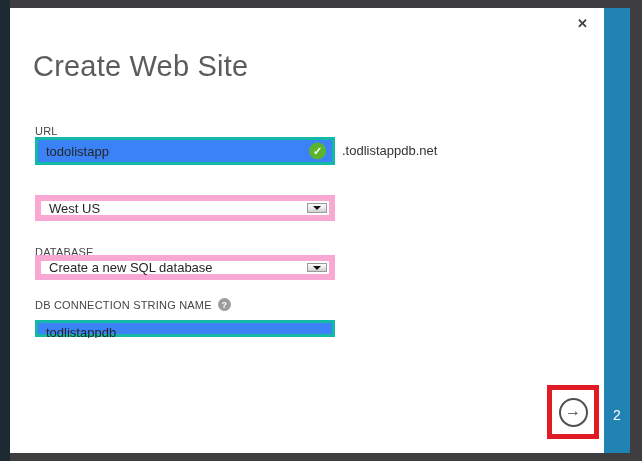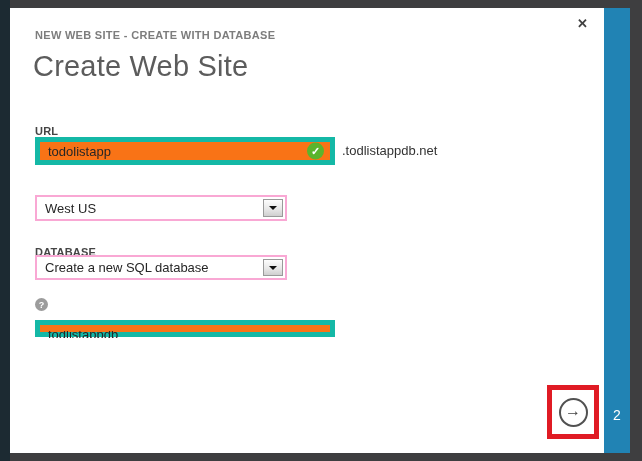--- a/index.html
+++ b/index.html
@@ -40,50 +40,50 @@
     letter-spacing: 0.2px;
     text-align: right;
   }
   .close-btn {
     position: absolute; right: 16px; top: 8px;
     font-size: 13px; font-weight: 700; color: #414141;
     cursor: pointer; line-height: 16px;
   }
   .field-label {
     position: absolute; left: 25px;
-    font-size: 11px; font-weight: 700; color: #454545;
+    font-size: 11px; font-weight: 400; color: #454545;
     letter-spacing: 0.2px;
   }
   .label-row {
     position: absolute; left: 25px;
     display: flex; align-items: center; gap: 6px;
   }
   .text-field {
     position: absolute; left: 25px; width: 300px;
-    border: 5px solid #14b8a6; background: #f97316;
+    border: 3px solid #14b8a6; background: #3b82f6;
   }
   .text-field input {
     width: 100%; height: 100%; border: none; outline: none;
     font-family: "Liberation Sans", sans-serif;
     font-size: 13px; color: #262626; padding: 0 28px 0 8px;
     background: transparent;
   }
   .valid-badge {
     position: absolute; right: 6px; top: 50%; transform: translateY(-50%);
     width: 17px; height: 17px; border-radius: 50%;
     background: #5bb42d; color: #fff; font-size: 11px; font-weight: 700;
     display: flex; align-items: center; justify-content: center;
   }
   .url-suffix {
     position: absolute; left: 332px; height: 28px; line-height: 28px;
     font-size: 13px; color: #333333;
   }
   .combo {
-    position: absolute; left: 25px; width: 252px;
-    border: 2px solid #f9a8d4; background: #fff; cursor: pointer;
+    position: absolute; left: 25px; width: 300px;
+    border: 6px solid #f9a8d4; background: #fff; cursor: pointer;
   }
   .combo .combo-value {
     position: absolute; left: 8px; top: 0; bottom: 0;
     display: flex; align-items: center;
     font-size: 13px; color: #262626;
   }
   .combo .combo-btn {
     position: absolute; right: 2px; top: 2px; bottom: 2px; width: 20px;
     border: 1px solid #9a9a9a;
     background: linear-gradient(to bottom, #fdfdfd 0%, #e6e6e6 60%, #cfcfcf 100%);
@@ -127,21 +127,20 @@
   #dbconn-labelrow { top: 290px; }
   #dbconn-field    { top: 312px; height: 17px; }
 </style>
 </head>
 <body>
 
 <div class="left-strip"></div>
 
 <div class="dialog">
 
-  <div class="breadcrumb">NEW WEB SITE - CREATE WITH DATABASE</div>
   <div class="title">Create Web Site</div>
   <div class="close-btn">✕</div>
 
   <div class="field-label" id="url-label">URL</div>
   <div class="text-field" id="url-field">
     <input type="text" value="todolistapp" style="">
     <span class="valid-badge">✓</span>
   </div>
   <div class="url-suffix" id="url-suffix">.todlistappdb.net</div>
 
@@ -155,20 +154,21 @@
 
   <div class="field-label" id="database-label">DATABASE</div>
   <div class="combo" id="database-combo">
     <span class="combo-value">Create a new SQL database</span>
     <span class="combo-btn">
       <span class="tri-down"></span>
     </span>
   </div>
 
   <div class="label-row" id="dbconn-labelrow">
+    <span class="field-label" style="position:static">DB CONNECTION STRING NAME</span>
     <span class="help-badge">?</span>
   </div>
   <div class="text-field" id="dbconn-field">
     <input type="text" value="todlistappdb" style="">
   </div>
 
   <div class="annotation-box">
     <div class="next-btn">
       <span class="arrow-glyph">→</span>
     </div>

